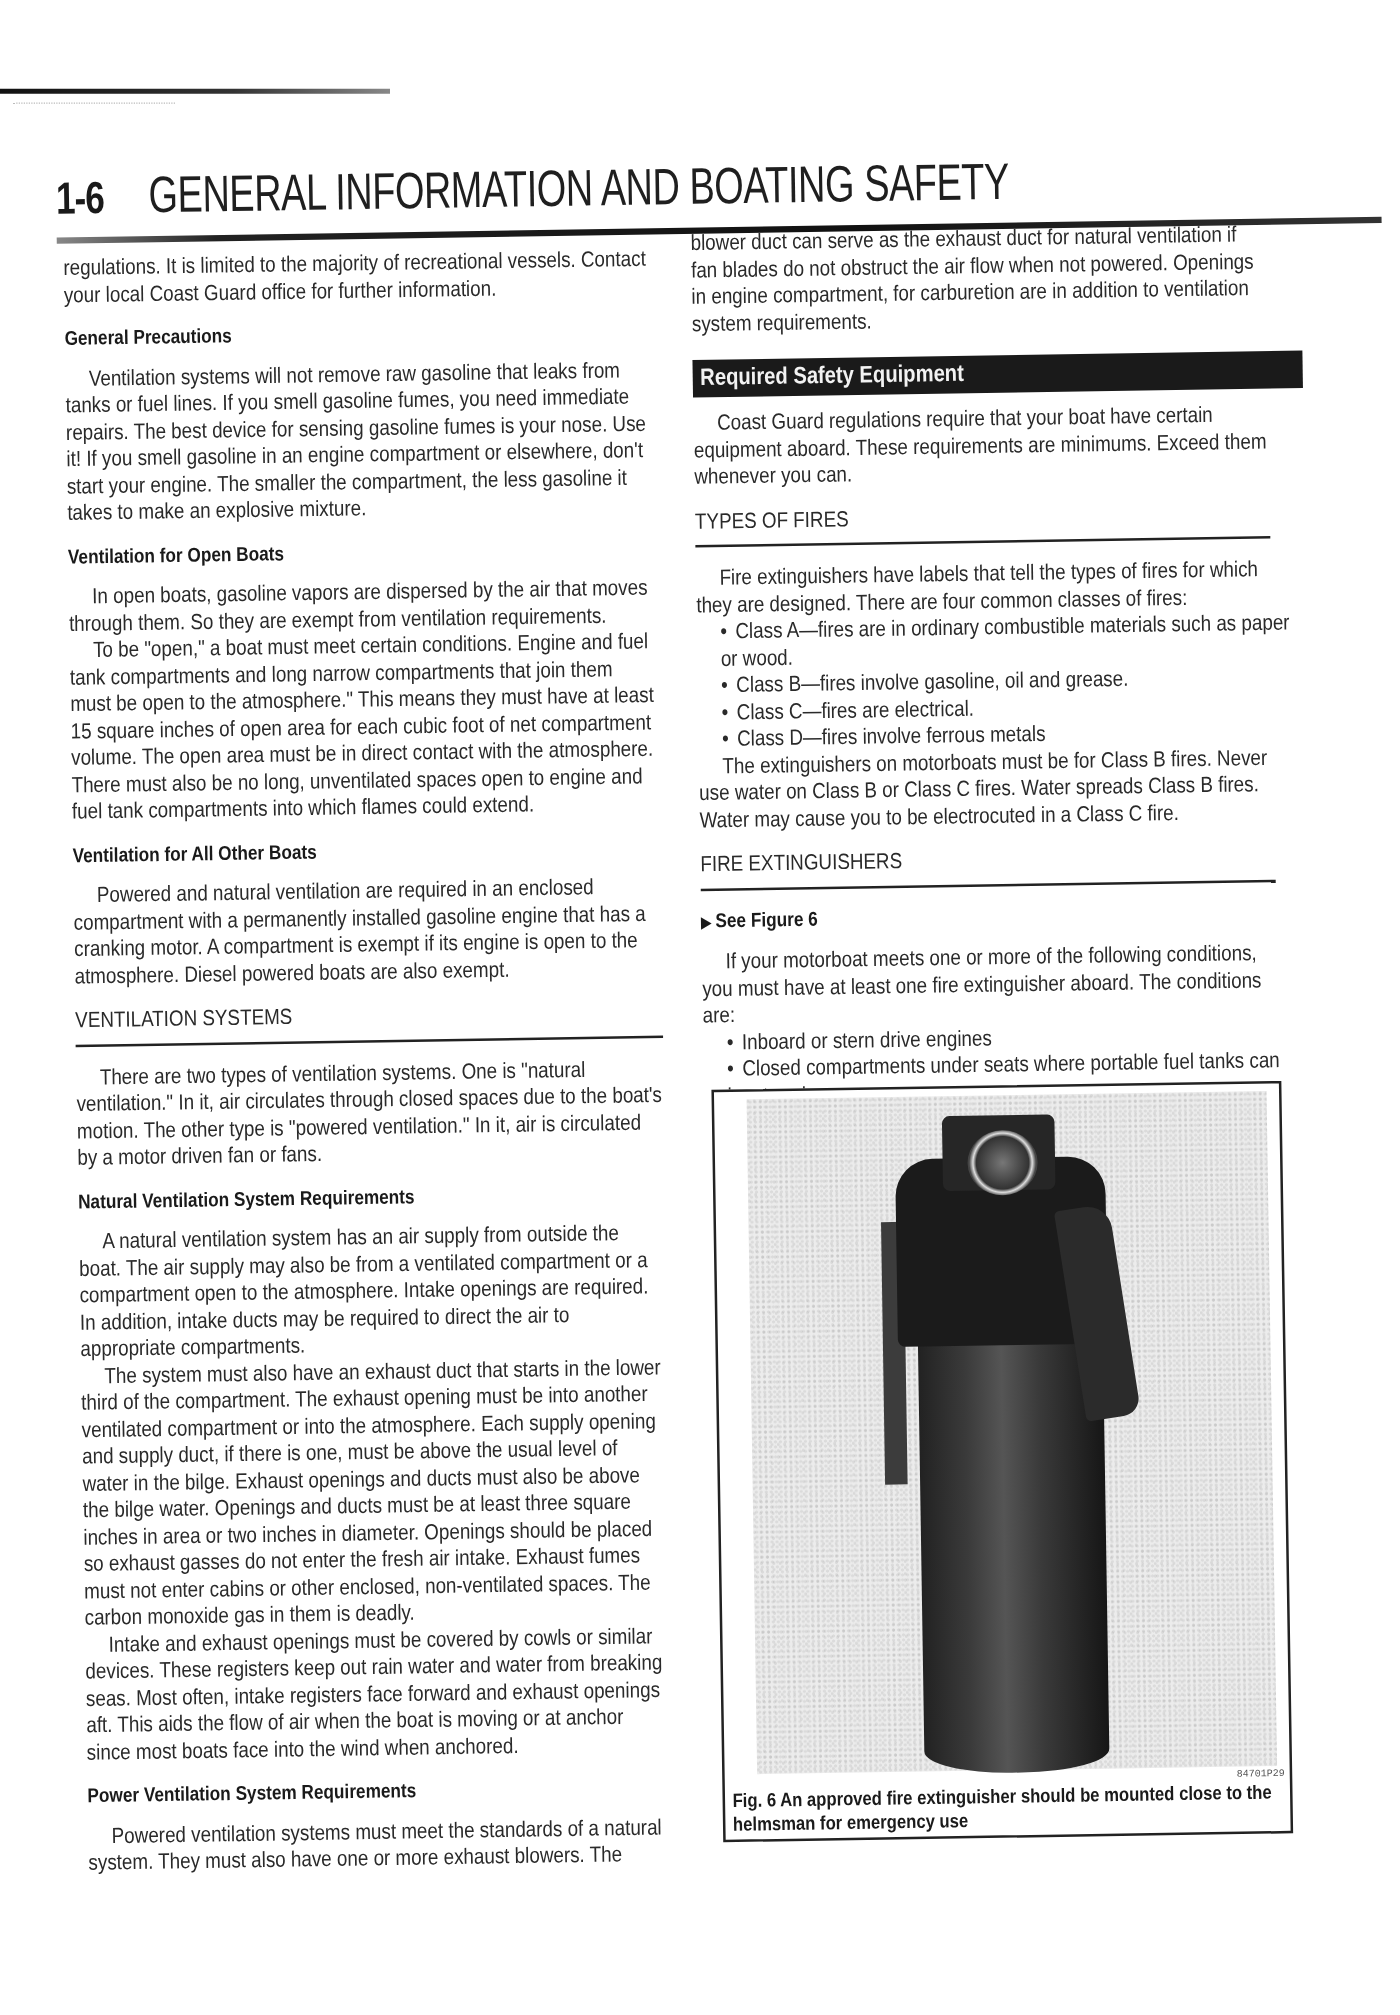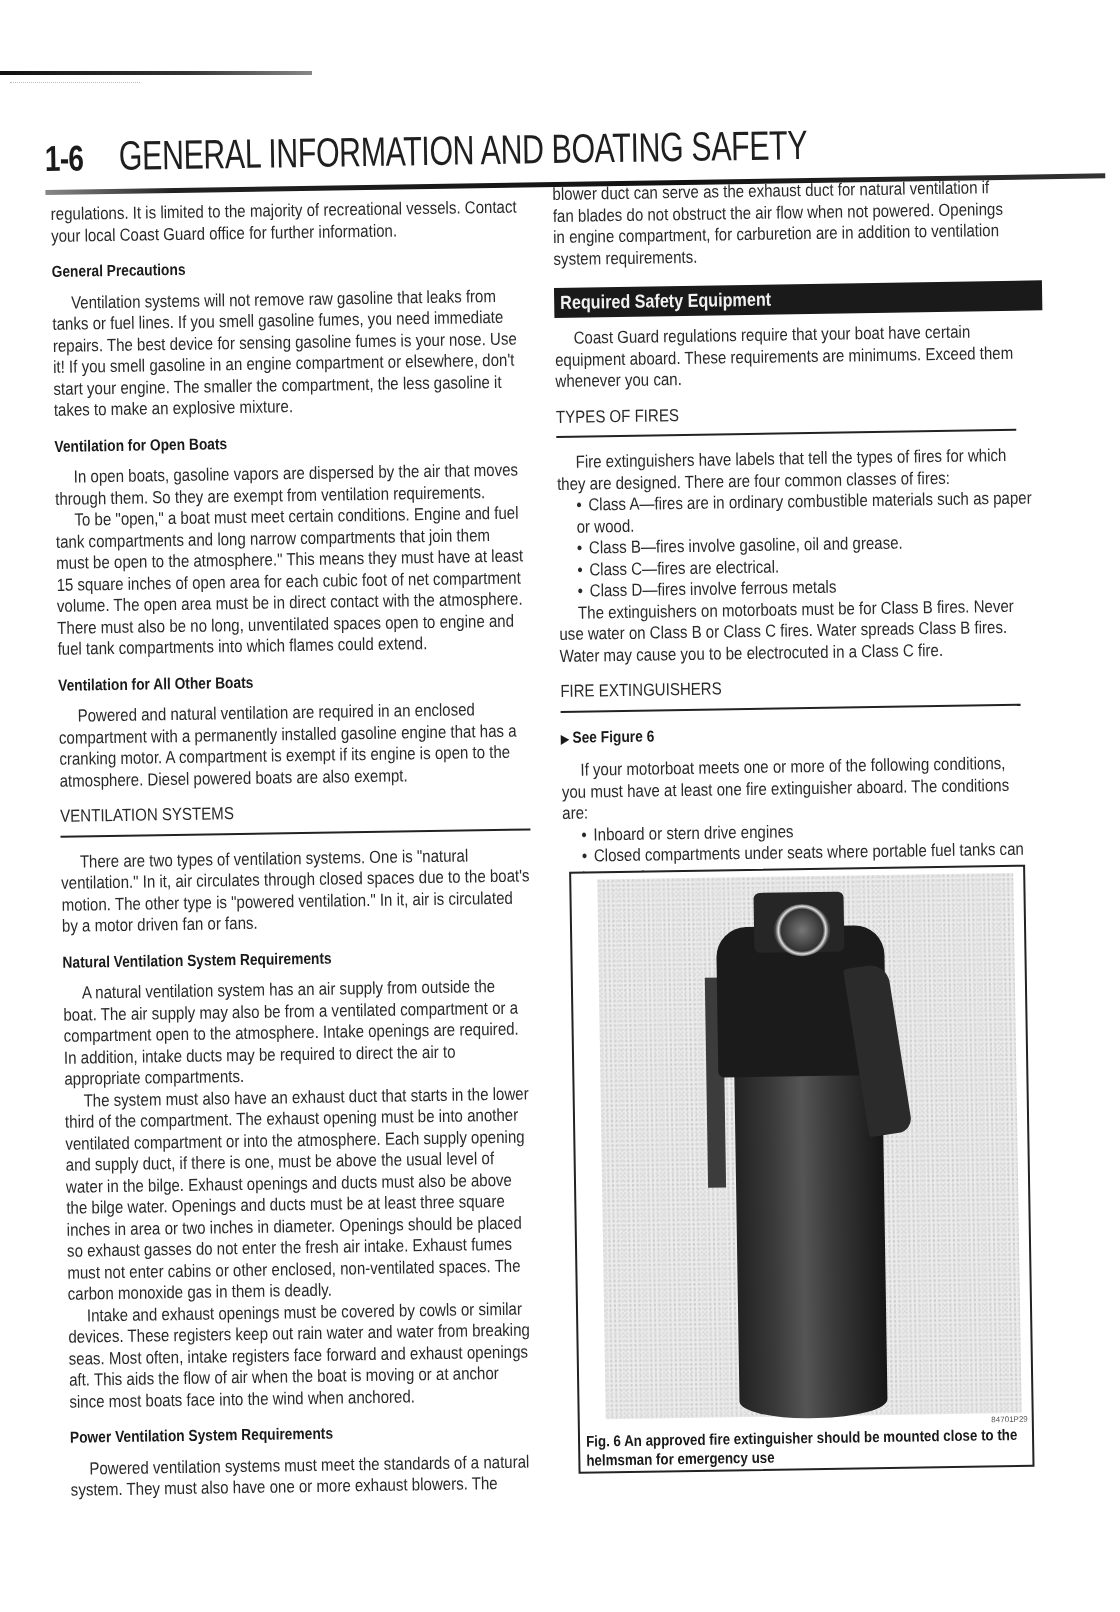--- a/index.html
+++ b/index.html
@@ -99,21 +99,21 @@
     .ext-handle {
       position: absolute; left: 256px; top: 90px; width: 44px; height: 170px;
       background: #2b2b2b; border-radius: 4px 20px 14px 4px; transform: rotate(-8deg);
     }
     .ext-bracket {
       position: absolute; left: 106px; top: 100px; width: 18px; height: 210px;
       background: #3c3c3c;
     }
     .photo-code {
       position: absolute; right: 4px; top: 548px; font-size: 8px; color: #555;
-      font-family: Liberation Sans, sans-serif;
+      font-family: Liberation Mono, monospace;
     }
     .caption {
       position: absolute; left: 6px; top: 558px; width: 440px;
       font-weight: bold; font-size: 15.5px; line-height: 19px; color: #1a1a1a;
       transform: scaleX(0.86); transform-origin: left; width: 116%;
     }
   </style>
 </head>
 <body>
 

